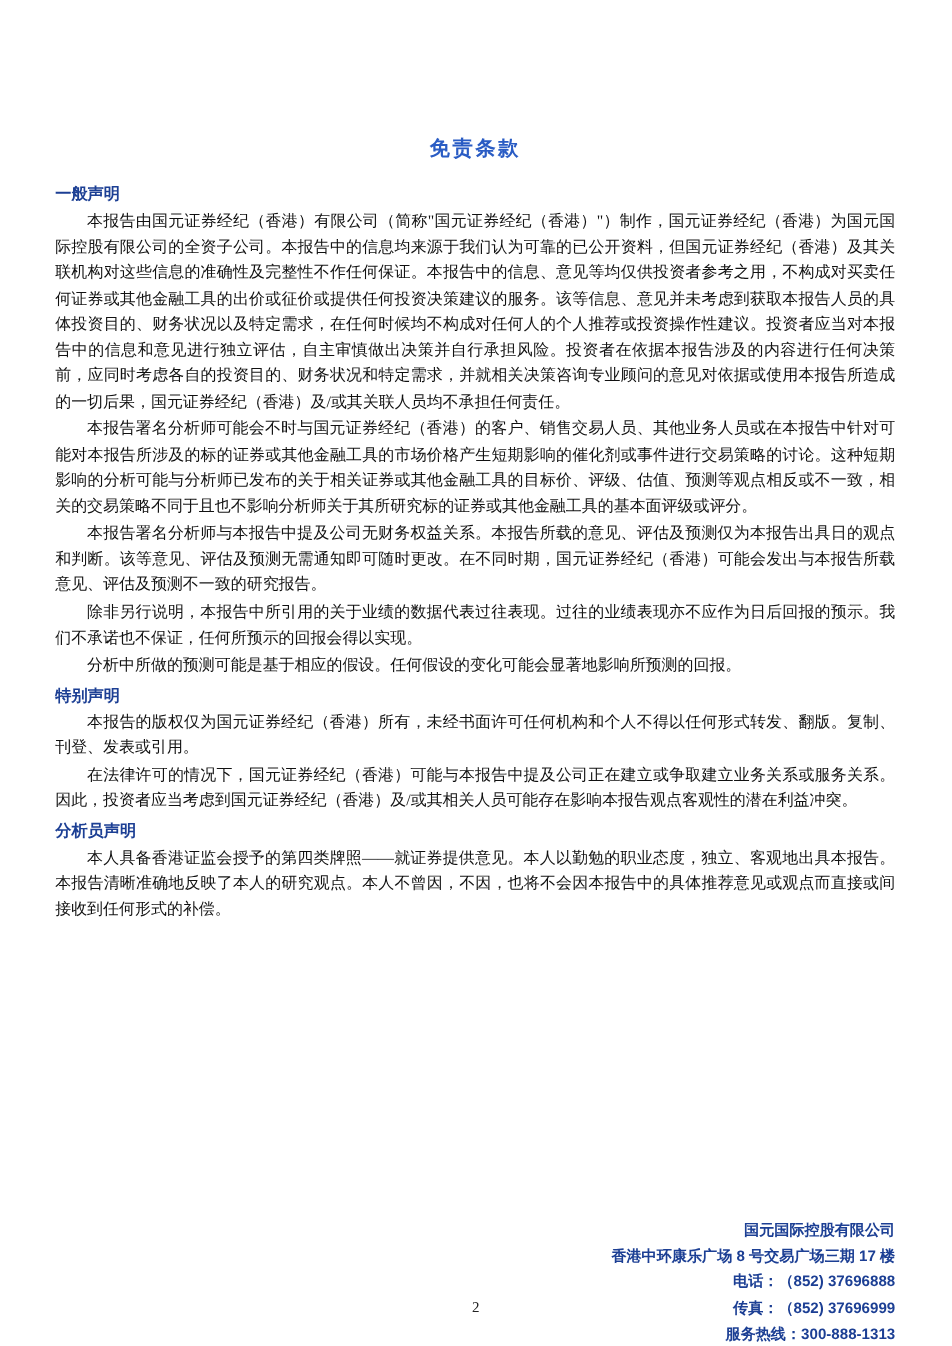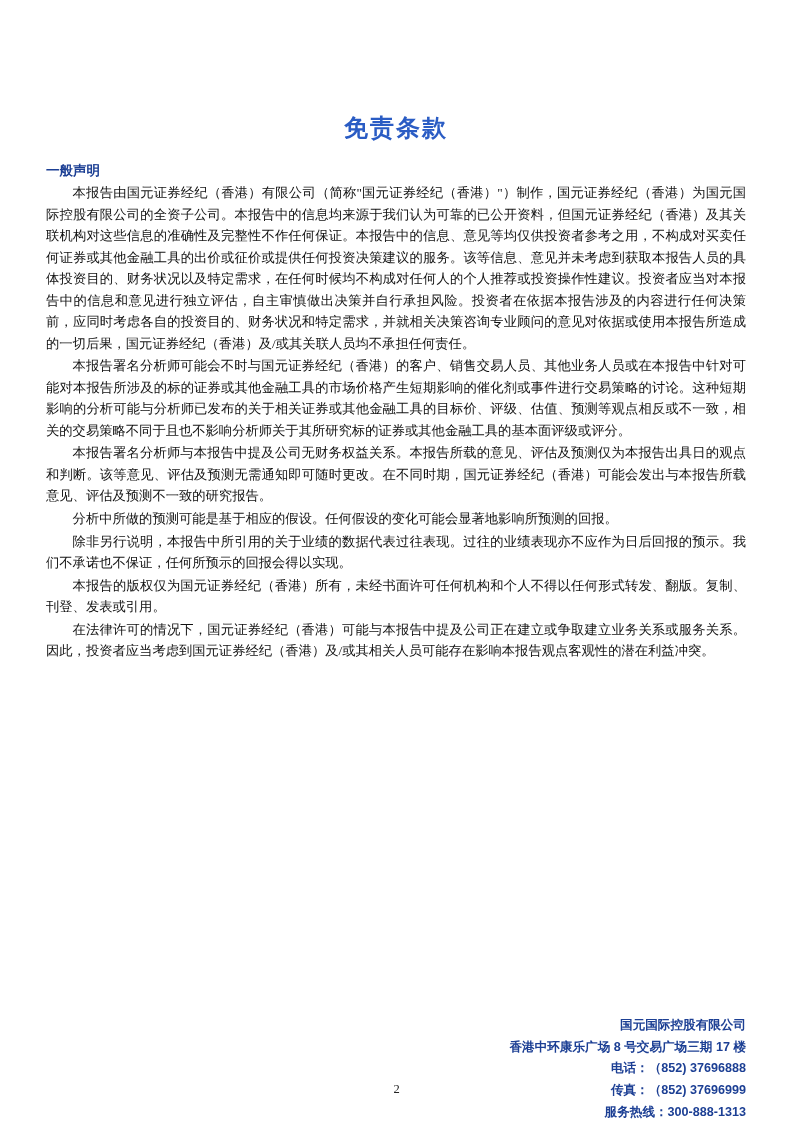--- a/index.html
+++ b/index.html
@@ -25,21 +25,21 @@
   }
   .content {
     position: absolute;
     left: 46px;
     top: 112px;
     width: 700px;
   }
   .doc-title {
     text-align: center;
     color: #2a5cc4;
-    font-size: 24px;
+    font-size: 17px;
     font-weight: bold;
     letter-spacing: 2px;
     margin: 0 0 18px 0;
     font-family: "Liberation Sans", "DejaVu Sans", sans-serif;
   }
   .section-head {
     color: #1c3f94;
     font-weight: bold;
     font-size: 13.5px;
     margin: 6px 0 2px 0;
@@ -90,26 +90,29 @@
 <div class="page">
 
   <div class="content">
 
     <h1 class="doc-title">免责条款</h1>
 
     <div class="section-head">一般声明</div>
     <p class="para">本报告由国元证券经纪（香港）有限公司（简称"国元证券经纪（香港）"）制作，国元证券经纪（香港）为国元国际控股有限公司的全资子公司。本报告中的信息均来源于我们认为可靠的已公开资料，但国元证券经纪（香港）及其关联机构对这些信息的准确性及完整性不作任何保证。本报告中的信息、意见等均仅供投资者参考之用，不构成对买卖任何证券或其他金融工具的出价或征价或提供任何投资决策建议的服务。该等信息、意见并未考虑到获取本报告人员的具体投资目的、财务状况以及特定需求，在任何时候均不构成对任何人的个人推荐或投资操作性建议。投资者应当对本报告中的信息和意见进行独立评估，自主审慎做出决策并自行承担风险。投资者在依据本报告涉及的内容进行任何决策前，应同时考虑各自的投资目的、财务状况和特定需求，并就相关决策咨询专业顾问的意见对依据或使用本报告所造成的一切后果，国元证券经纪（香港）及/或其关联人员均不承担任何责任。</p>
     <p class="para">本报告署名分析师可能会不时与国元证券经纪（香港）的客户、销售交易人员、其他业务人员或在本报告中针对可能对本报告所涉及的标的证券或其他金融工具的市场价格产生短期影响的催化剂或事件进行交易策略的讨论。这种短期影响的分析可能与分析师已发布的关于相关证券或其他金融工具的目标价、评级、估值、预测等观点相反或不一致，相关的交易策略不同于且也不影响分析师关于其所研究标的证券或其他金融工具的基本面评级或评分。</p>
     <p class="para">本报告署名分析师与本报告中提及公司无财务权益关系。本报告所载的意见、评估及预测仅为本报告出具日的观点和判断。该等意见、评估及预测无需通知即可随时更改。在不同时期，国元证券经纪（香港）可能会发出与本报告所载意见、评估及预测不一致的研究报告。</p>
+    <p class="para">除非另行说明，本报告中所引用的关于业绩的数据代表过往表现。过往的业绩表现亦不应作为日后回报的预示。我们不承诺也不保证，任何所预示的回报会得以实现。</p>
     <p class="para">分析中所做的预测可能是基于相应的假设。任何假设的变化可能会显著地影响所预测的回报。</p>
-    <p class="para">除非另行说明，本报告中所引用的关于业绩的数据代表过往表现。过往的业绩表现亦不应作为日后回报的预示。我们不承诺也不保证，任何所预示的回报会得以实现。</p>
 
+    <div class="section-head">特别声明</div>
     <p class="para">本报告的版权仅为国元证券经纪（香港）所有，未经书面许可任何机构和个人不得以任何形式转发、翻版。复制、刊登、发表或引用。</p>
     <p class="para">在法律许可的情况下，国元证券经纪（香港）可能与本报告中提及公司正在建立或争取建立业务关系或服务关系。因此，投资者应当考虑到国元证券经纪（香港）及/或其相关人员可能存在影响本报告观点客观性的潜在利益冲突。</p>
 
+    <div class="section-head">分析员声明</div>
+    <p class="para">本人具备香港证监会授予的第四类牌照——就证券提供意见。本人以勤勉的职业态度，独立、客观地出具本报告。本报告清晰准确地反映了本人的研究观点。本人不曾因，不因，也将不会因本报告中的具体推荐意见或观点而直接或间接收到任何形式的补偿。</p>
 
   </div>
 
   <div class="footer-block">
     <div>国元国际控股有限公司</div>
     <div>香港中环康乐广场 8 号交易广场三期 17 楼</div>
     <div>电话：（852) 37696888</div>
     <div>传真：（852) 37696999</div>
     <div>服务热线：300-888-1313</div>
     <div class="footer-url">公司网址：http://www.gyzq.com.hk</div>

